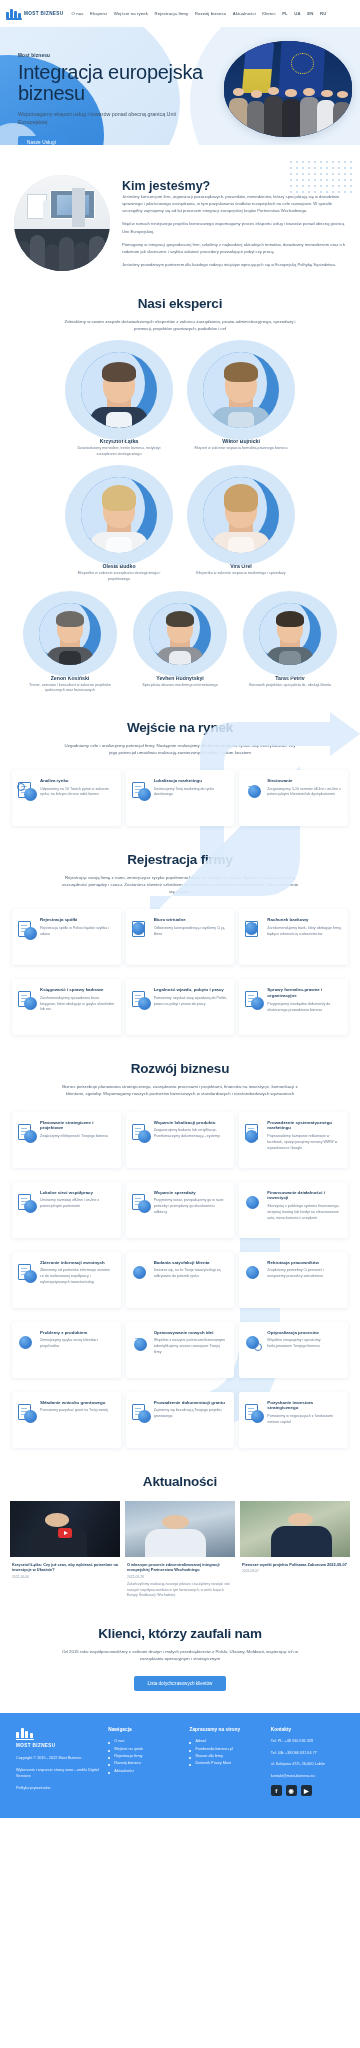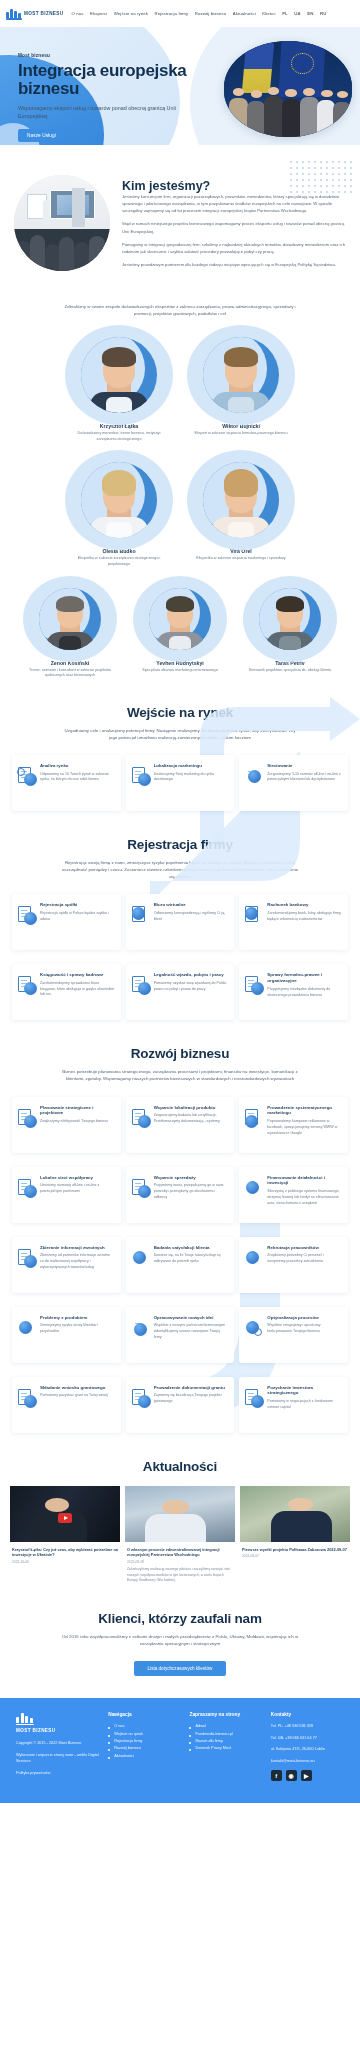--- a/index.html
+++ b/index.html
@@ -32,21 +32,21 @@
   .hero-blobA{position:absolute;left:-120px;top:-40px;width:300px;height:230px;border-radius:50%;
     background:linear-gradient(140deg,#eaf3fc 0%,#dcebfa 55%,#cfe4f8 100%);}
   .hero-blobB{position:absolute;left:-86px;top:28px;width:190px;height:160px;border-radius:50%;
     background:linear-gradient(150deg,#5ea9ef 0%,#3d8ee0 60%,#2f7fd6 100%);}
   .hero-blobC{position:absolute;left:-14px;top:96px;width:54px;height:54px;border-radius:50%;
     background:#bfdcf7;opacity:.85}
   .hero-ring{position:absolute;right:-40px;top:-30px;width:210px;height:210px;border-radius:50%;
     background:#e9f2fb;}
   .hero-txt{position:absolute;left:18px;top:26px;width:195px;z-index:5;}
   .eyebrow{font-size:4.7px;font-weight:700;color:#27405c;letter-spacing:.2px;margin-bottom:4px}
-  .hero-h1{font-size:17px;line-height:1.06;font-weight:700;color:#12304f;letter-spacing:-.3px;}
+  .hero-h1{font-size:20px;line-height:1.06;font-weight:400;color:#12304f;letter-spacing:-.3px;}
   .hero-sub{margin-top:6px;font-size:5.4px;line-height:1.5;color:#40556c;max-width:160px}
   .btn-primary{margin-top:9px;display:inline-block;background:#3c8ee2;color:#fff;font-size:4.7px;
     padding:4px 9px;border-radius:2px;border:0;cursor:pointer;letter-spacing:.1px}
   .hero-photo{position:absolute;right:8px;top:14px;width:128px;height:96px;border-radius:50%/48%;
     overflow:hidden;z-index:6;background:#173a6d;
     box-shadow:0 2px 10px rgba(20,60,110,.18)}
   .hp-sky{position:absolute;inset:0;background:linear-gradient(180deg,#0f2d5e 0%,#14376f 55%,#1b4686 100%)}
   .hp-flagUA{position:absolute;left:16%;top:2%;width:22%;height:52%;background:linear-gradient(180deg,#2b4fa6 0%,#2b4fa6 52%,#d8c341 52%,#cfb93c 100%);transform:skewX(-5deg);border-radius:2px}
   .hp-flagEU{position:absolute;left:44%;top:0%;width:34%;height:58%;background:#1d3f8f;transform:skewX(-3deg);border-radius:2px}
   .hp-stars{position:absolute;left:52%;top:12%;width:18%;height:22%;border:1.4px dotted #f2cf2e;border-radius:50%}
@@ -250,20 +250,21 @@
       <div class="dots" style="right:-6px;top:-4px;"></div>
       <h2>Kim jesteśmy?</h2>
       <p>Jesteśmy konsorcjum firm, organizacji pozarządowych, prawników, menedżerów, którzy specjalizują się w doradztwie sprawnego i jakościowego zarządzania, w tym pozyskiwania środków europejskich na cele rozwojowe. W sposób szczególny zajmujemy się od lat procesem integracji europejskiej krajów Partnerstwa Wschodniego.</p>
       <p>Stąd w ramach niniejszego projektu biznesowego wspomagamy proces eksportu usług i towarów ponad obecną granicą Unii Europejskiej.</p>
       <p>Pomagamy w integracji gospodarczej firm, szkolimy z najbardziej aktualnych tematów, doradzamy menedżerom oraz ich rodzinom jak skutecznie i szybko załatwić procedury pozwalające pobyt czy pracę.</p>
       <p>Jesteśmy prawdziwym partnerem dla każdego rodzaju inicjatyw wpisujących się w Europejską Politykę Sąsiedztwa.</p>
     </div>
   </section>
 
   <section class="sec experts">
+    <h2 class="sec-h2">Nasi eksperci</h2>
     <p class="sec-lead">Zebraliśmy w swoim zespole doświadczonych ekspertów z zakresu zarządzania, prawa administracyjnego, sprzedaży i promocji, projektów grantowych, podatków i ceł</p>
 
     <div class="exp-grid">
       <div class="exp">
         <div class="exp-avwrap">
           <div class="exp-halo"></div>
           <div class="exp-av">
             <div class="face">
                 <div class="f-neck"></div>
                 <div class="f-head"></div>

